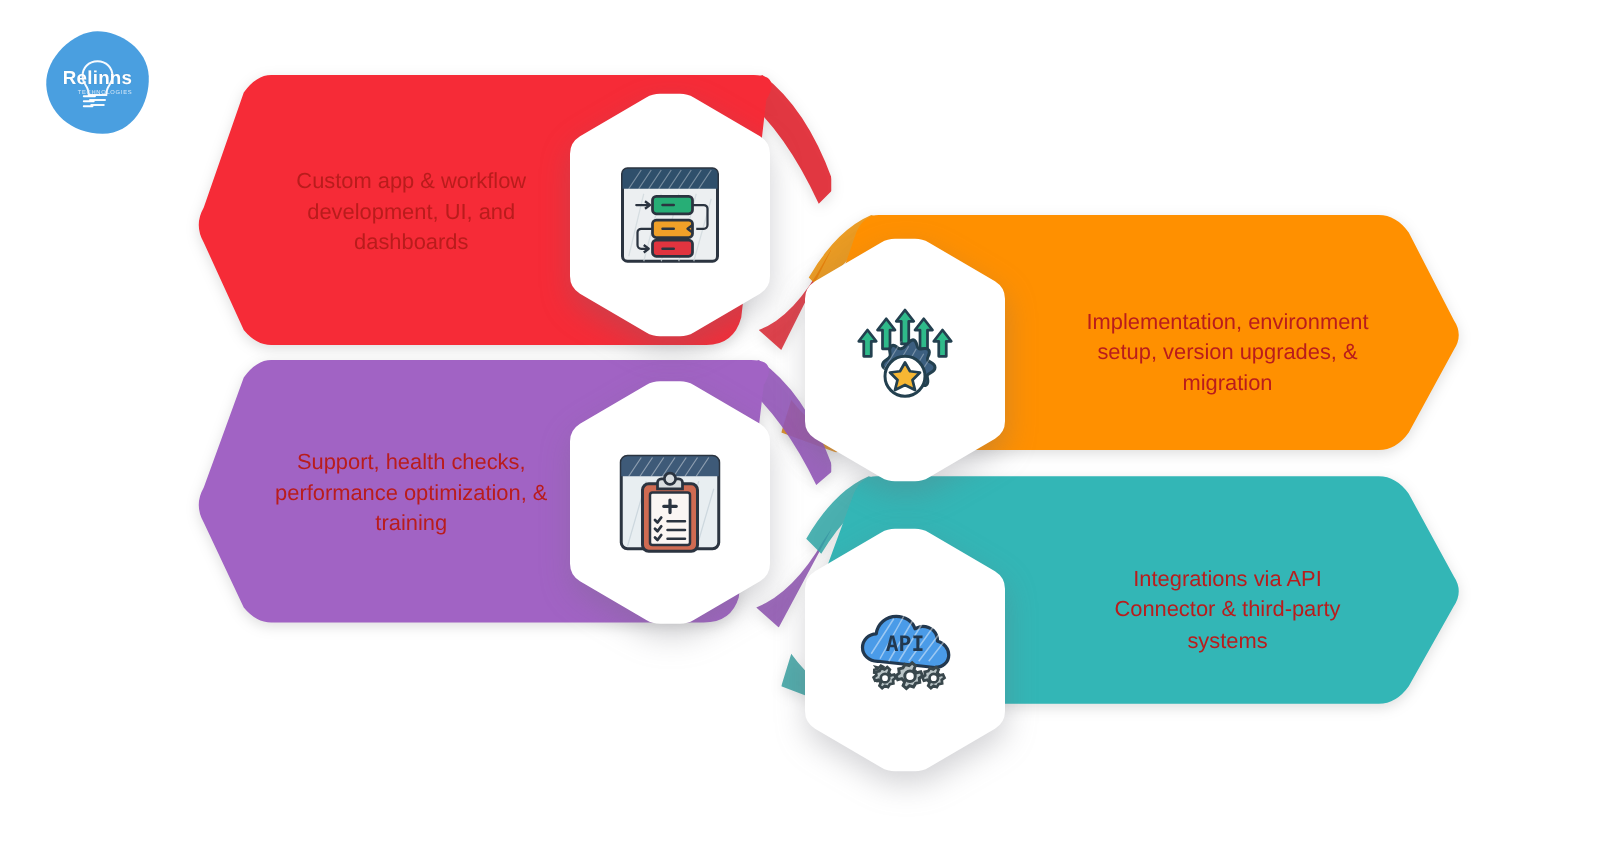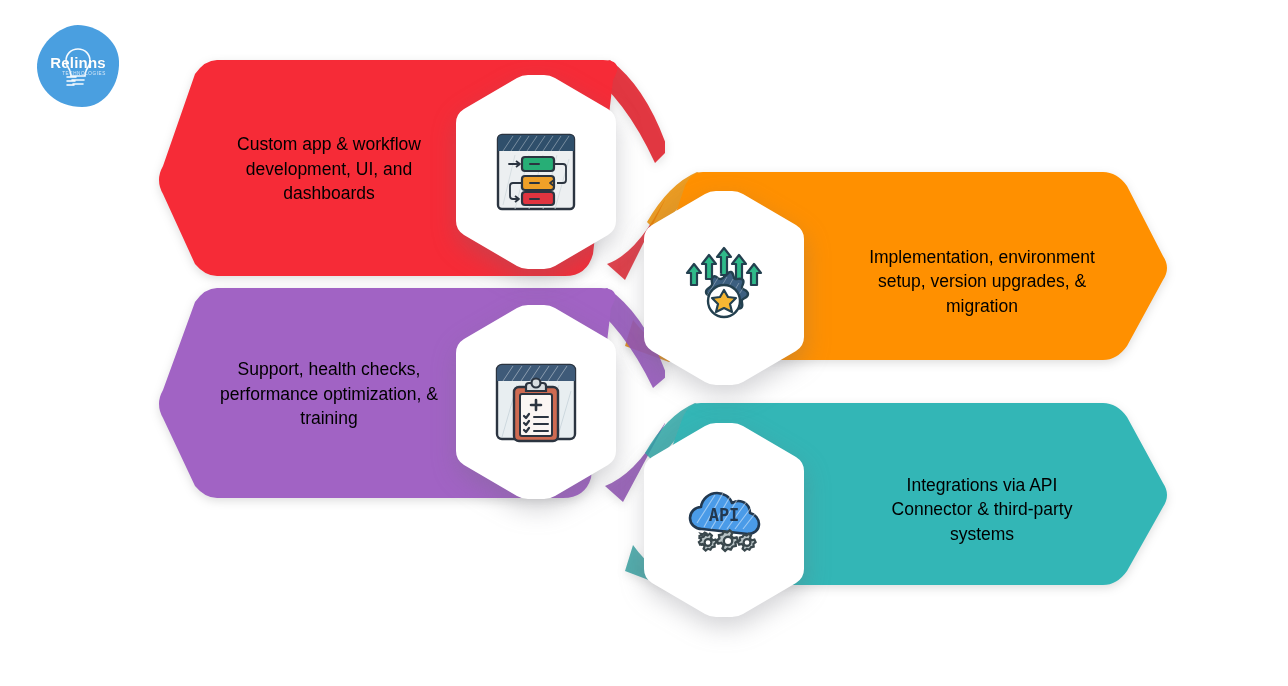--- a/index.html
+++ b/index.html
@@ -30,37 +30,37 @@
   }
 
   
   .banner{position:absolute;display:flex;align-items:center;}
   .banner .body{
     position:absolute;inset:0;
     filter:drop-shadow(0 3px 5px rgba(0,0,0,.13));
   }
   .banner .label{
     position:relative;
-    color:#000000;
+    color:#b91c1c;
     font-size:17.5px;
     line-height:24.5px;
     text-align:center;
     width:100%;
     white-space:pre-line;
     z-index:3;
   }
 
   
   .ban-red{left:155px;top:58px;width:510px;height:222px;}
   .ban-purple{left:155px;top:286px;width:510px;height:216px;}
   .ban-red .label,.ban-purple .label{padding-right:210px;padding-left:48px;box-sizing:border-box;}
 
   
   .ban-orange{left:625px;top:170px;width:545px;height:192px;}
-  .ban-teal{left:625px;top:401px;width:545px;height:186px;}
+  .ban-teal{left:625px;top:379px;width:545px;height:186px;}
   .ban-orange .label,.ban-teal .label{padding-left:215px;padding-right:46px;box-sizing:border-box;margin-top:31px;}
 
   
   .hex{
     position:absolute;width:176px;height:200px;
     filter:drop-shadow(1px 10px 12px rgba(110,110,120,.30));
   }
   .hex .plate{position:absolute;inset:0;}
   .hex .icon{
     position:absolute;left:0;top:0;width:176px;height:200px;

